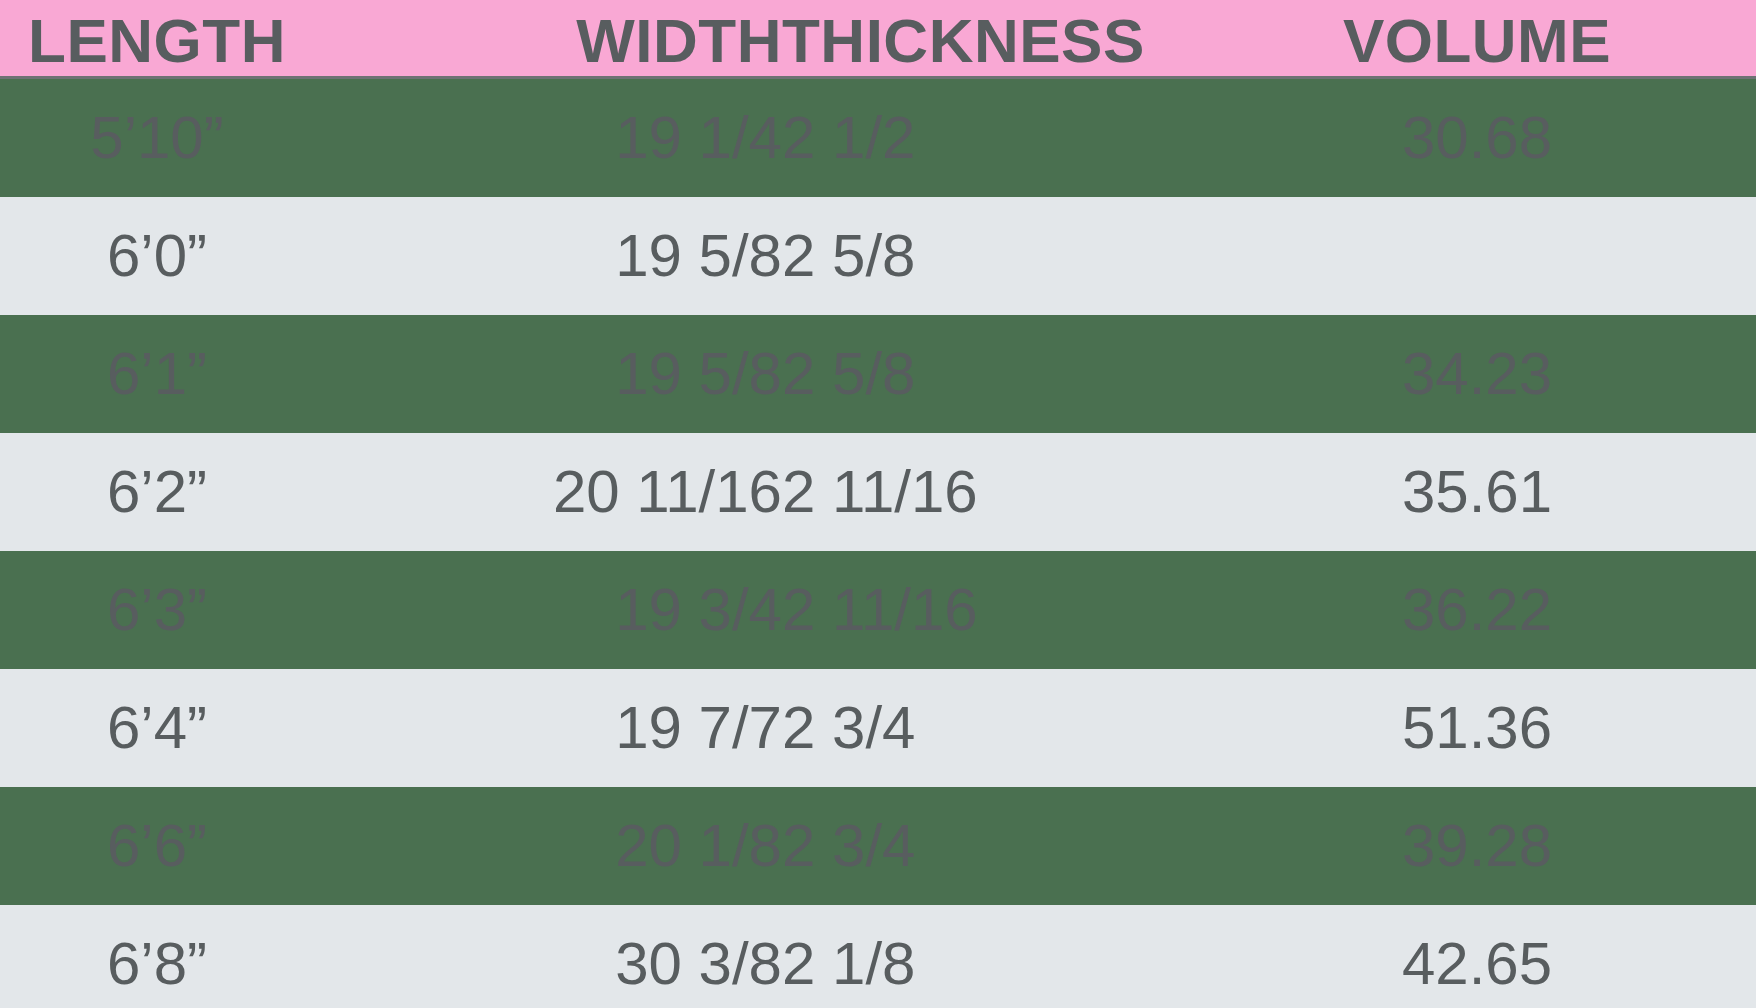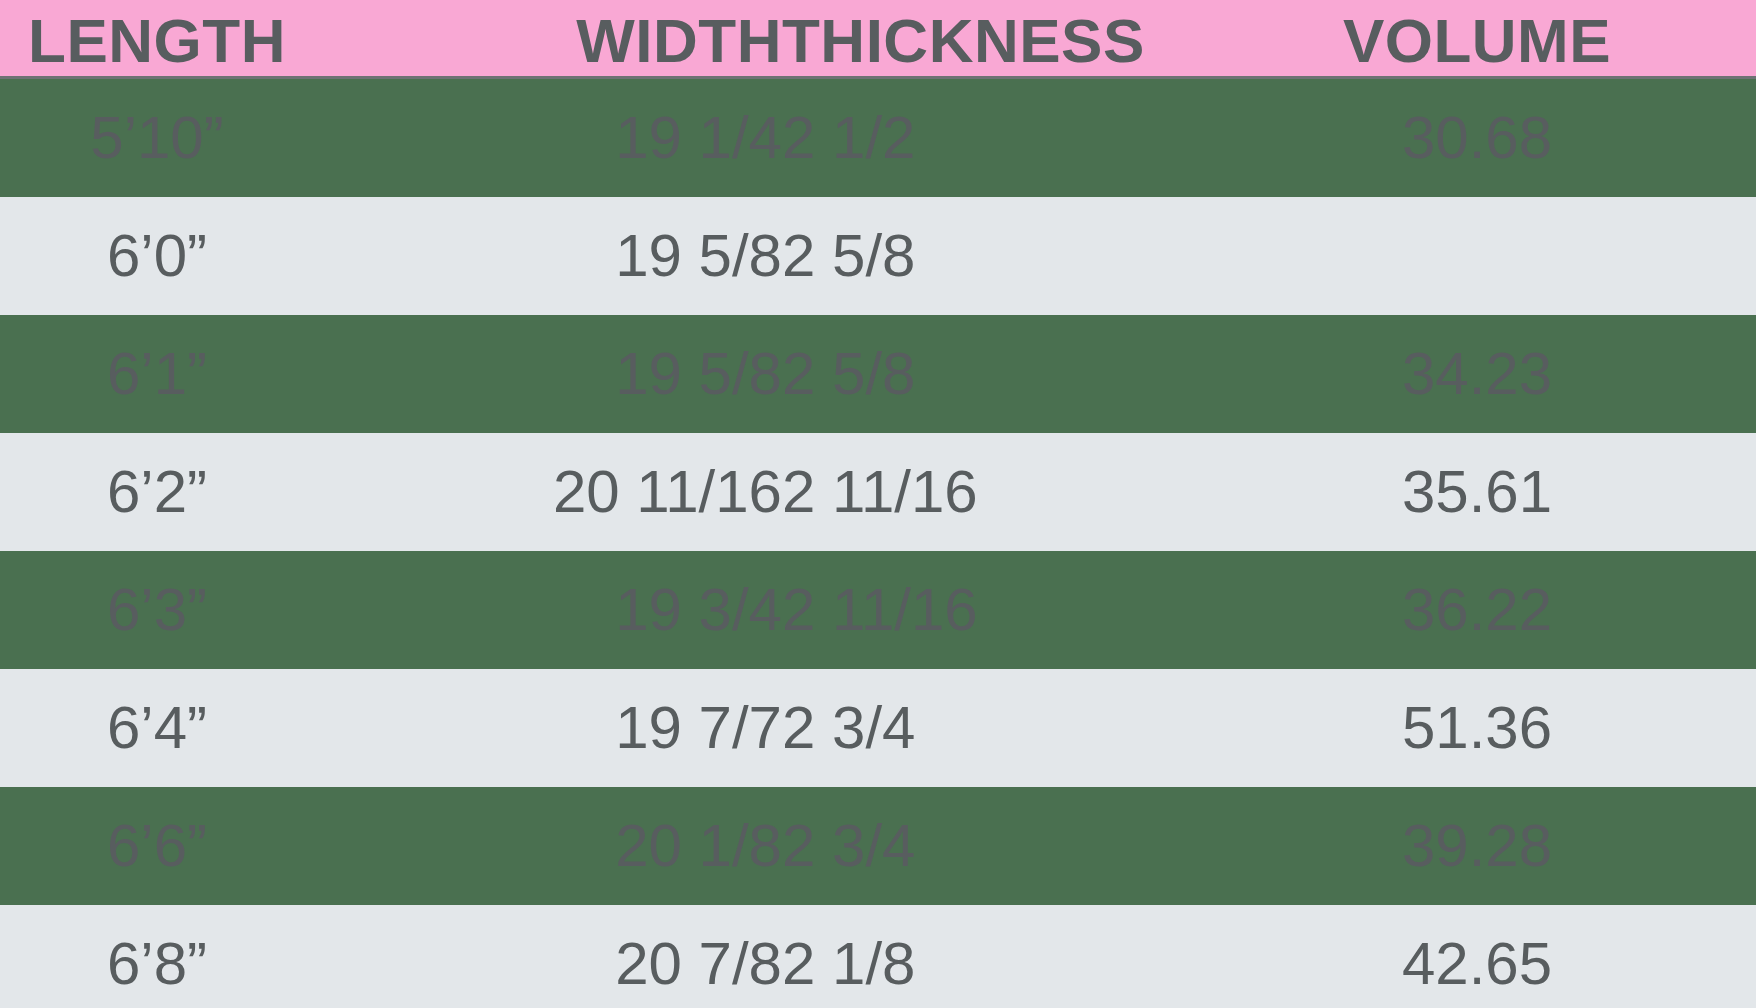--- a/index.html
+++ b/index.html
@@ -136,20 +136,20 @@
           <div class="td col-volume">51.36</div>
         </div>
         <div class="tr band-green">
           <div class="td col-length">6’6”</div>
           <div class="td col-width">20 1/8</div>
           <div class="td col-thickness">2 3/4</div>
           <div class="td col-volume">39.28</div>
         </div>
         <div class="tr band-grey">
           <div class="td col-length">6’8”</div>
-          <div class="td col-width">20 7/8</div>
+          <div class="td col-width">30 3/8</div>
           <div class="td col-thickness">2 1/8</div>
           <div class="td col-volume">42.65</div>
         </div>
       </div>
 
   </div>
 </div>
 
 </body></html>

